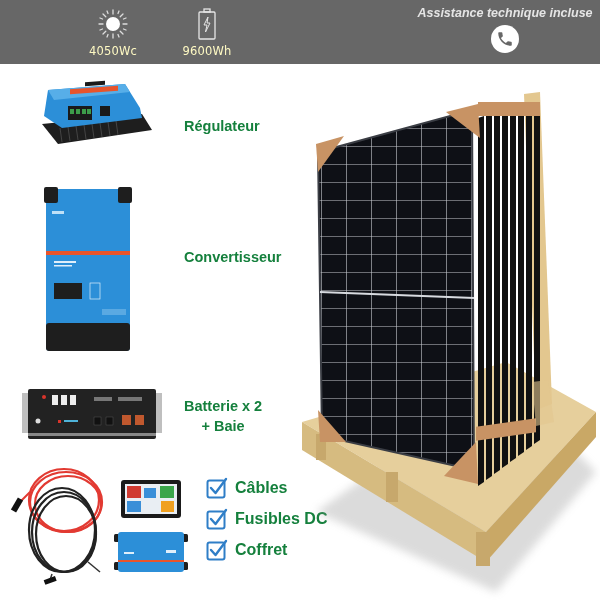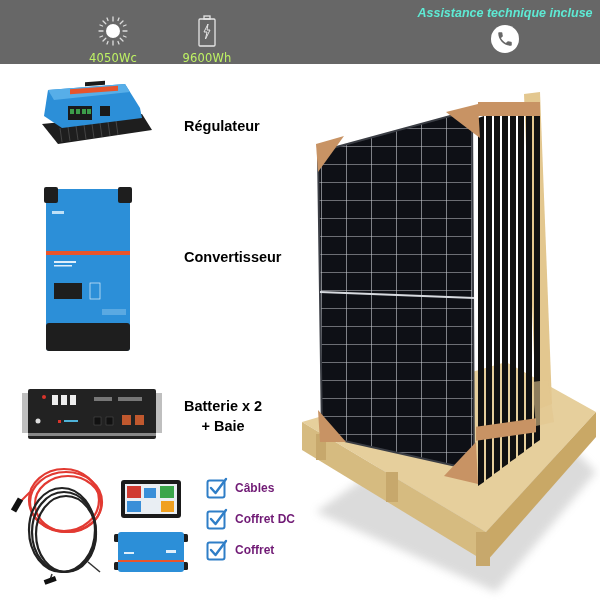--- a/index.html
+++ b/index.html
@@ -1,33 +1,33 @@
 <!DOCTYPE html>
 <html><head>
 <meta charset="utf-8">
 <style>
   * { box-sizing: border-box; margin: 0; padding: 0; }
   html, body { width: 600px; height: 600px; overflow: hidden; background: #ffffff; }
   body { position: relative; font-family: "Liberation Sans", sans-serif; }
 
   .topbar { position: absolute; left: 0; top: 0; width: 600px; height: 64px; background: #676767; }
-  .spec { position: absolute; top: 15px; width: 90px; text-align: center; color: #bef264; }
+  .spec { position: absolute; top: 8px; width: 90px; text-align: center; color: #fef9c3; }
   .spec .ic { height: 32px; display: flex; align-items: center; justify-content: center; }
   .spec .lbl { font-family: "DejaVu Sans", sans-serif; font-size: 11.5px; margin-top: 4px; letter-spacing: 0.2px; }
-  .assist { position: absolute; left: 410px; top: 6px; width: 190px; text-align: center; color: #5eead4; }
+  .assist { position: absolute; left: 410px; top: 6px; width: 190px; text-align: center; color: #e5e5e5; }
   .assist .title { font-style: italic; font-weight: bold; font-size: 12.5px; white-space: nowrap; }
   .assist .phone { margin: 5px auto 0; width: 28px; height: 28px; border-radius: 50%; background: #fff; display: flex; align-items: center; justify-content: center; }
 
-  .label { position: absolute; color: #000000; font-weight: bold; font-size: 14.5px; line-height: 20px; }
+  .label { position: absolute; color: #15803d; font-weight: bold; font-size: 14.5px; line-height: 20px; }
 
   .prod { position: absolute; }
   .checklist { position: absolute; left: 206px; top: 472px; }
   .check-item { display: flex; align-items: center; height: 31px; }
   .check-item .box { width: 22px; height: 22px; margin-right: 7px; }
-  .check-item .txt { color: #701a75; font-size: 12px; font-weight: bold; }
+  .check-item .txt { color: #15803d; font-size: 16px; font-weight: bold; }
 </style>
 </head>
 <body>
 
 <div class="topbar">
   <div class="spec" style="left:68px">
     <div class="ic">
       <svg width="32" height="32" viewBox="0 0 32 32">
         <circle cx="16" cy="16" r="7" fill="#fff"></circle>
         <g stroke="#ddd" stroke-width="1.3" stroke-linecap="round">
@@ -196,21 +196,21 @@
       <rect x="1.5" y="3.5" width="17" height="17" rx="2" fill="none" stroke="#2f7ec7" stroke-width="2"></rect>
       <path d="M5 11 L9.5 16 L20 2" fill="none" stroke="#2f7ec7" stroke-width="2.4" stroke-linecap="round" stroke-linejoin="round"></path>
     </svg>
     <span class="txt">Câbles</span>
   </div>
   <div class="check-item">
     <svg class="box" viewBox="0 0 22 22">
       <rect x="1.5" y="3.5" width="17" height="17" rx="2" fill="none" stroke="#2f7ec7" stroke-width="2"></rect>
       <path d="M5 11 L9.5 16 L20 2" fill="none" stroke="#2f7ec7" stroke-width="2.4" stroke-linecap="round" stroke-linejoin="round"></path>
     </svg>
-    <span class="txt">Coffret DC</span>
+    <span class="txt">Fusibles DC</span>
   </div>
   <div class="check-item">
     <svg class="box" viewBox="0 0 22 22">
       <rect x="1.5" y="3.5" width="17" height="17" rx="2" fill="none" stroke="#2f7ec7" stroke-width="2"></rect>
       <path d="M5 11 L9.5 16 L20 2" fill="none" stroke="#2f7ec7" stroke-width="2.4" stroke-linecap="round" stroke-linejoin="round"></path>
     </svg>
     <span class="txt">Coffret</span>
   </div>
 </div>
 

